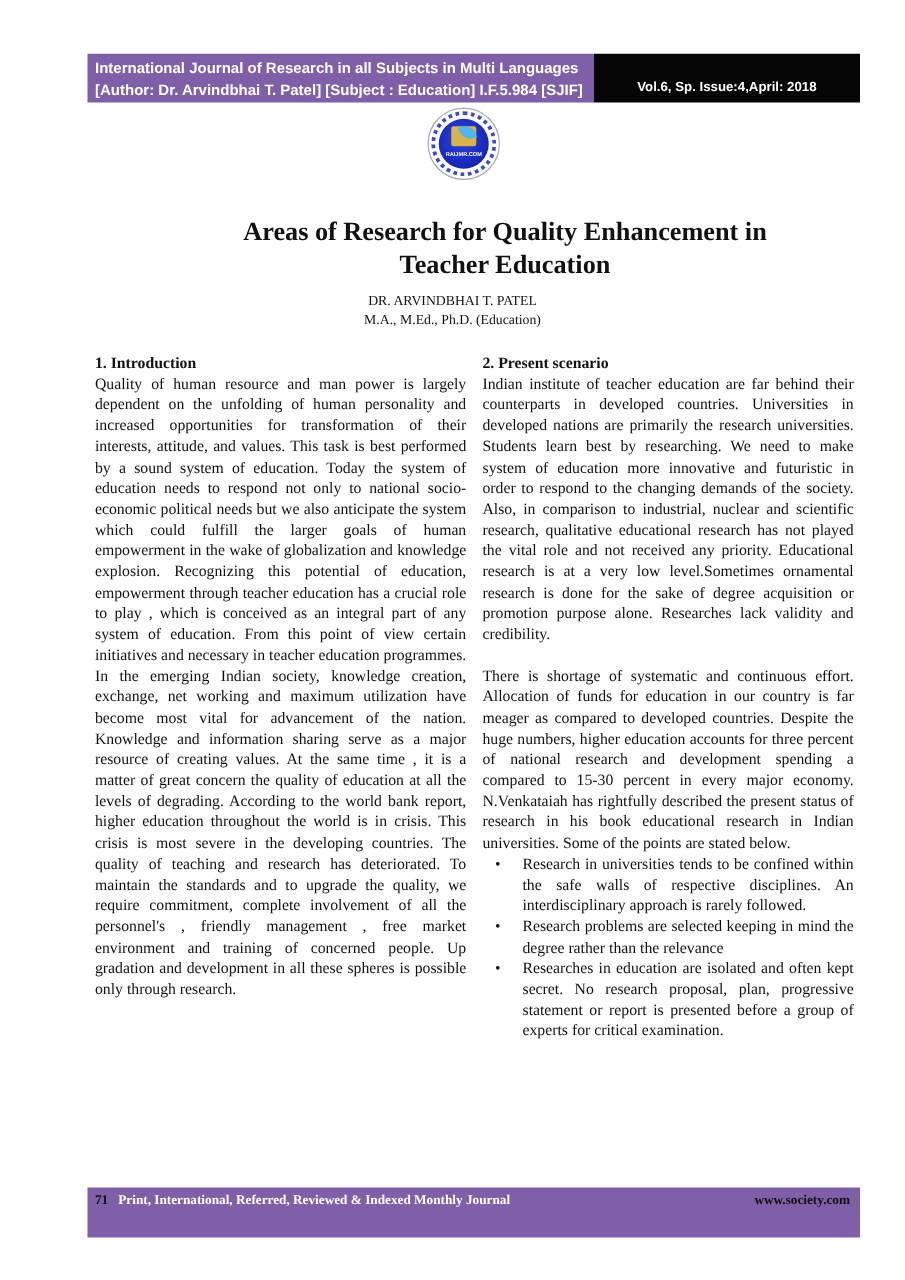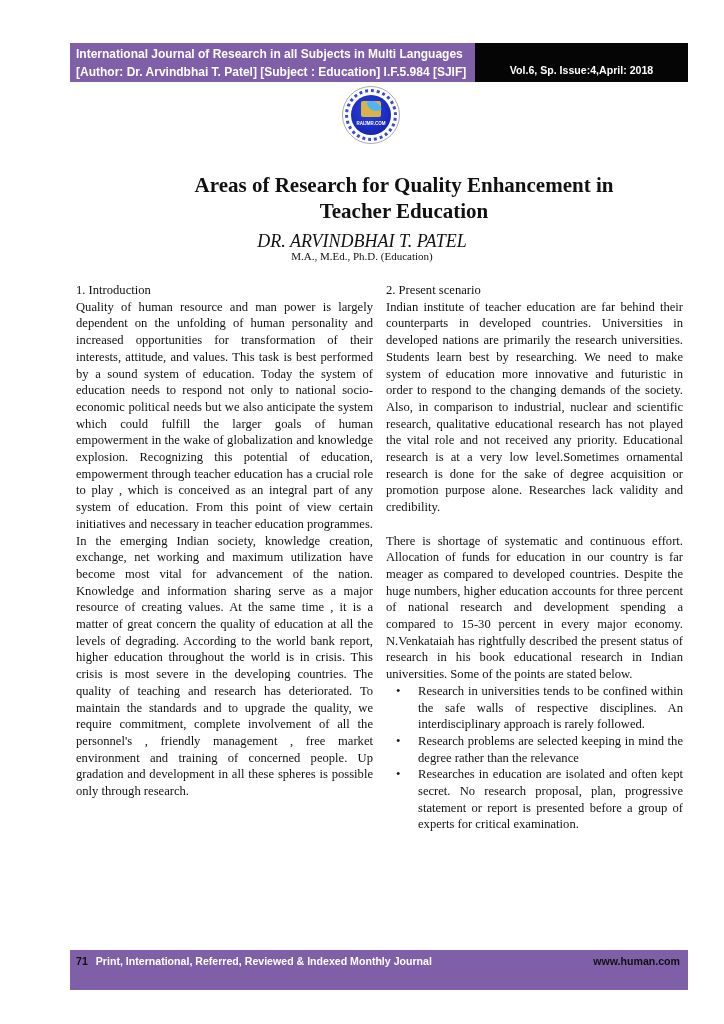--- a/index.html
+++ b/index.html
@@ -10,35 +10,35 @@
   .hdr-right { background: #050505; flex: 1; height: 100%; color: #fff; font-family: "Liberation Sans", sans-serif; font-weight: bold; font-size: 10.6px; line-height: 18px; padding-top: 18px; box-sizing: border-box; text-align: center; white-space: nowrap; }
 
   .logo { position: absolute; left: 342px; top: 86px; width: 56px; height: 56px; border-radius: 50%; background: #fff; border: 1px solid #aab; }
   .logo .ring { position: absolute; left: 8px; top: 8px; width: 40px; height: 40px; border-radius: 50%; background: radial-gradient(circle at 45% 40%, #2b44d8 0%, #1a2ac0 60%, #0e1a8a 100%); }
   .logo .ring-text { position: absolute; left: 2px; top: 2px; width: 52px; height: 52px; border-radius: 50%; border: 3px dotted #3a4bd0; box-sizing: border-box; }
   .logo .emblem { position: absolute; left: 18px; top: 14px; width: 20px; height: 16px; background: #d7b34a; border-radius: 2px; }
   .logo .quill { position: absolute; left: 25px; top: 13px; width: 12px; height: 12px; background: #4fb6f0; border-radius: 0 10px 0 10px; transform: rotate(-20deg); }
   .logo .site { position: absolute; left: 0; width: 56px; top: 34px; text-align: center; font-family: "Liberation Sans", sans-serif; font-size: 4.5px; color: #fff; font-weight: bold; }
 
   .title { position: absolute; left: 0; width: 724px; top: 172px; text-align: center; font-family: "Liberation Serif", serif; font-weight: bold; font-size: 21px; line-height: 26px; color: #111; padding-left: 42px; }
-  .author { position: absolute; left: 0; width: 724px; top: 234px; text-align: center; font-size: 18px; line-height: 15px; font-style: italic; }
+  .author { position: absolute; left: 0; width: 724px; top: 234px; text-align: center; font-size: 11px; line-height: 15px; }
   .quals { position: absolute; left: 0; width: 724px; top: 249px; text-align: center; font-size: 11px; line-height: 14px; }
 
   .col { position: absolute; top: 282px; width: 297px; font-size: 12.6px; line-height: 16.7px; text-align: justify; }
   .col-left { left: 76px; }
   .col-right { left: 386px; }
-  .col h2 { margin: 0; font-size: 12.6px; line-height: 16.7px; font-weight: normal; text-align: left; }
+  .col h2 { margin: 0; font-size: 12.6px; line-height: 16.7px; font-weight: bold; text-align: left; }
   .col p { margin: 0; }
   .col p + p.gap { margin-top: 16.7px; }
   .col ul { margin: 0; padding: 0 0 0 32px; list-style: none; }
   .col li { position: relative; text-align: justify; }
   .col li::before { content: "\2022"; position: absolute; left: -22px; top: 0; }
 
   .ftr { position: absolute; left: 70px; top: 950px; width: 618px; height: 40px; background: #7f5fa8; font-family: "Liberation Sans", sans-serif; font-weight: bold; font-size: 10.6px; color: #fff; }
-  .ftr .row1 { position: absolute; left: 6px; top: 3px; right: 8px; height: 16px; line-height: 16px; display: flex; justify-content: space-between; white-space: nowrap; }
+  .ftr .row1 { position: absolute; left: 6px; top: 3px; right: 8px; height: 16px; line-height: 16px; display: flex; justify-content: space-between; white-space: nowrap; font-family: Liberation Serif, serif; }
   .ftr .pg { color: #111; margin-right: 8px; }
   .ftr .url { color: #111; }
   .ftr .row2 { position: absolute; left: 0; right: 0; top: 37px; line-height: 16px; text-align: center; white-space: nowrap; }
 </style>
 </head>
 <body>
 
 <div class="hdr">
   <div class="hdr-left">
     <div>International Journal of Research in all Subjects in Multi Languages</div>
@@ -77,16 +77,16 @@
   <ul>
     <li>Research in universities tends to be confined within the safe walls of respective disciplines. An interdisciplinary approach is rarely followed.</li>
     <li>Research problems are selected keeping in mind the degree rather than the relevance</li>
     <li>Researches in education are isolated and often kept secret. No research proposal, plan, progressive statement or report is presented before a group of experts for critical examination.</li>
   </ul>
 </div>
 
 <div class="ftr">
   <div class="row1">
     <span><span class="pg">71</span><span>Print, International, Referred,  Reviewed &amp; Indexed Monthly Journal</span></span>
-    <span class="url">www.human.com</span>
+    <span class="url">www.society.com</span>
   </div>
   <div class="row2">RET Academy for International Journals of Multidisciplinary Research (RAIJMR)</div>
 </div>
 
 </body></html>

